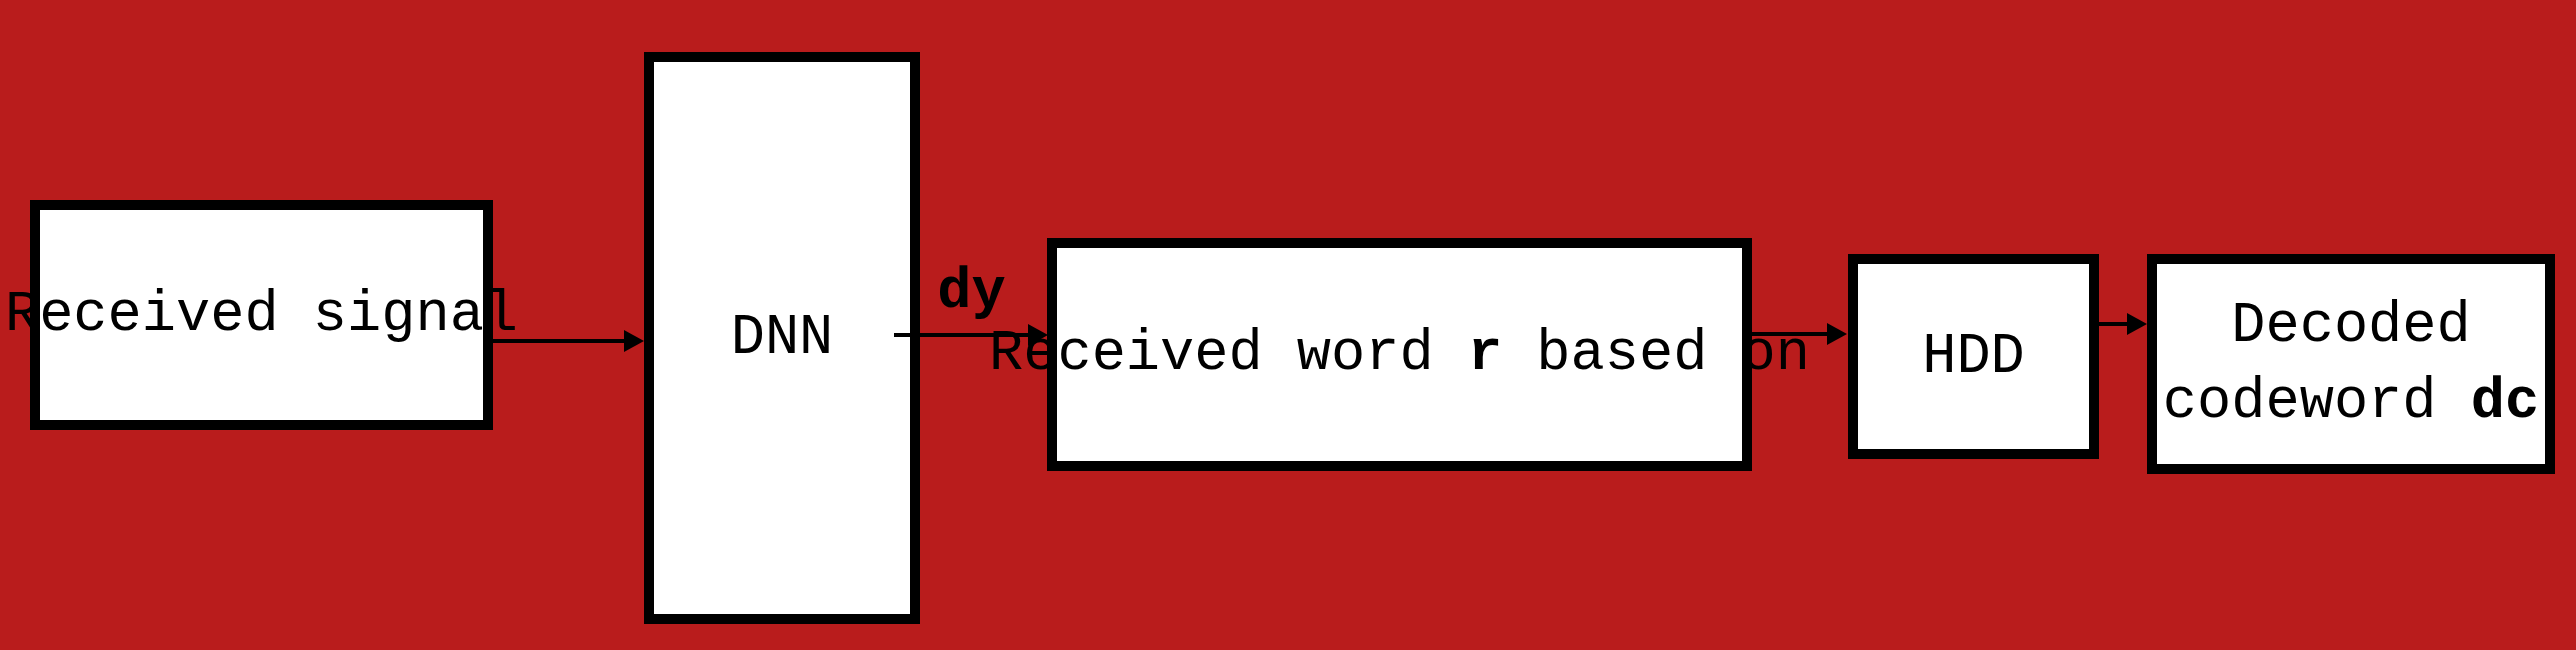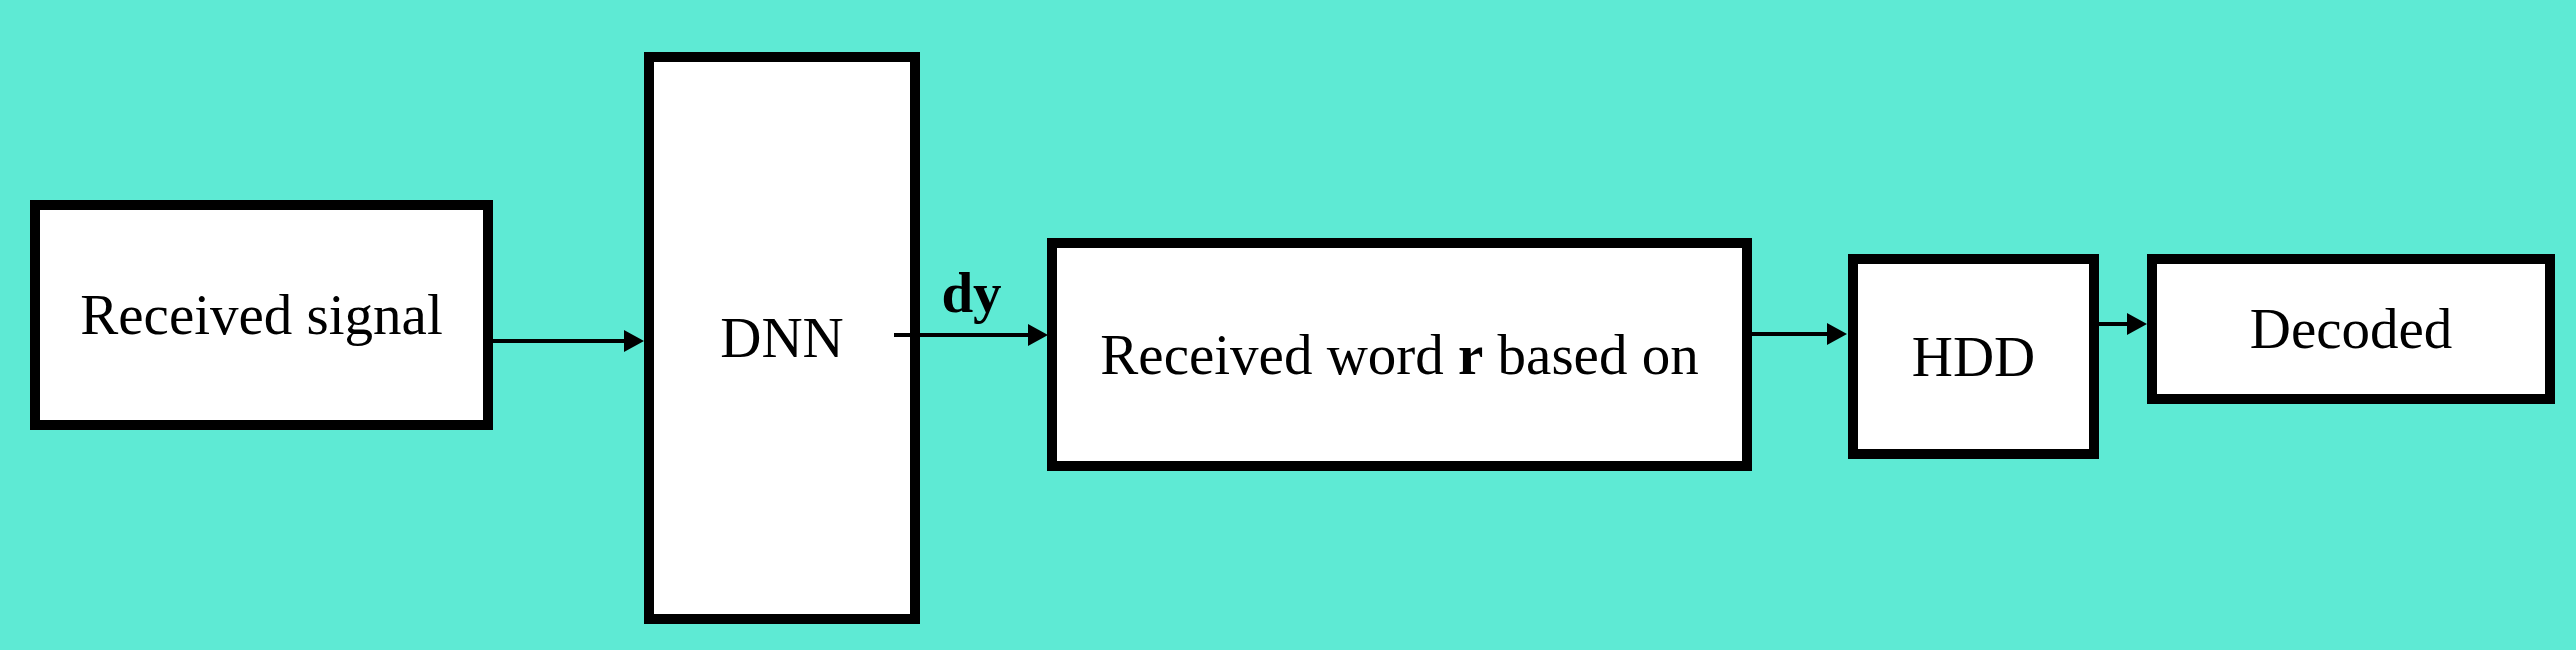--- a/index.html
+++ b/index.html
@@ -4,22 +4,22 @@
 <style>
   html, body {
     margin: 0;
     padding: 0;
     background: #ffffff;
   }
   .canvas {
     position: relative;
     width: 2576px;
     height: 650px;
-    background: #5eead4;
-    font-family: Liberation Serif, serif;
+    background: #b91c1c;
+    font-family: Liberation Mono, monospace;
     color: #000000;
     overflow: hidden;
   }
   .node {
     position: absolute;
     box-sizing: border-box;
     border: 10px solid #000000;
     background: #ffffff;
     display: flex;
     flex-direction: column;
@@ -33,21 +33,21 @@
     white-space: nowrap;
     color: #000000;
   }
   .node.big .line { line-height: 75px; }
   .b { font-weight: bold; }
   
   .box-received-signal { left: 30px;  top: 200px; width: 463px; height: 230px; }
   .box-dnn             { left: 644px; top: 52px;  width: 276px; height: 572px; }
   .box-received-word   { left: 1047px;top: 222px; width: 705px; height: 233px; margin-top: 16px; }
   .box-hdd             { left: 1848px;top: 254px; width: 251px; height: 205px; }
-  .box-decoded         { left: 2147px;top: 254px; width: 408px; height: 150px; }
+  .box-decoded         { left: 2147px;top: 254px; width: 408px; height: 220px; }
   
   .arrow {
     position: absolute;
     height: 3.8px;
     background: #000000;
   }
   .arrow::after {
     content: "";
     position: absolute;
     left: 100%;
@@ -101,16 +101,17 @@
   <div class="arrow arrow-3"></div>
 
   <div class="node box-hdd">
     <div class="line"><span>HDD</span></div>
   </div>
 
   <div class="arrow arrow-4"></div>
 
   <div class="node box-decoded">
     <div class="line"><span>Decoded</span></div>
+    <div class="line"><span>codeword </span><span class="b">dc</span></div>
   </div>
 
 </div>
 
 
 </body></html>

